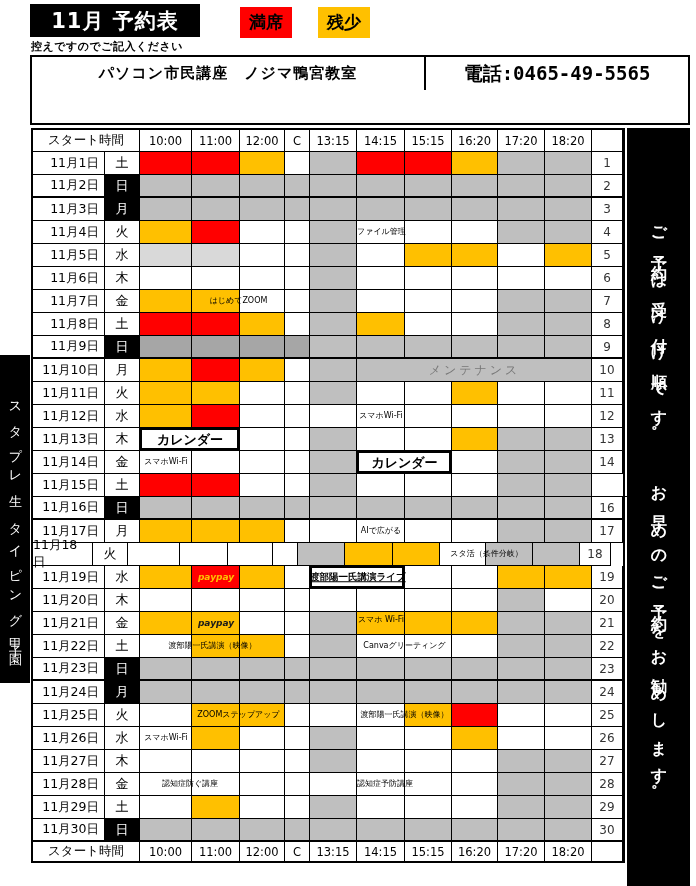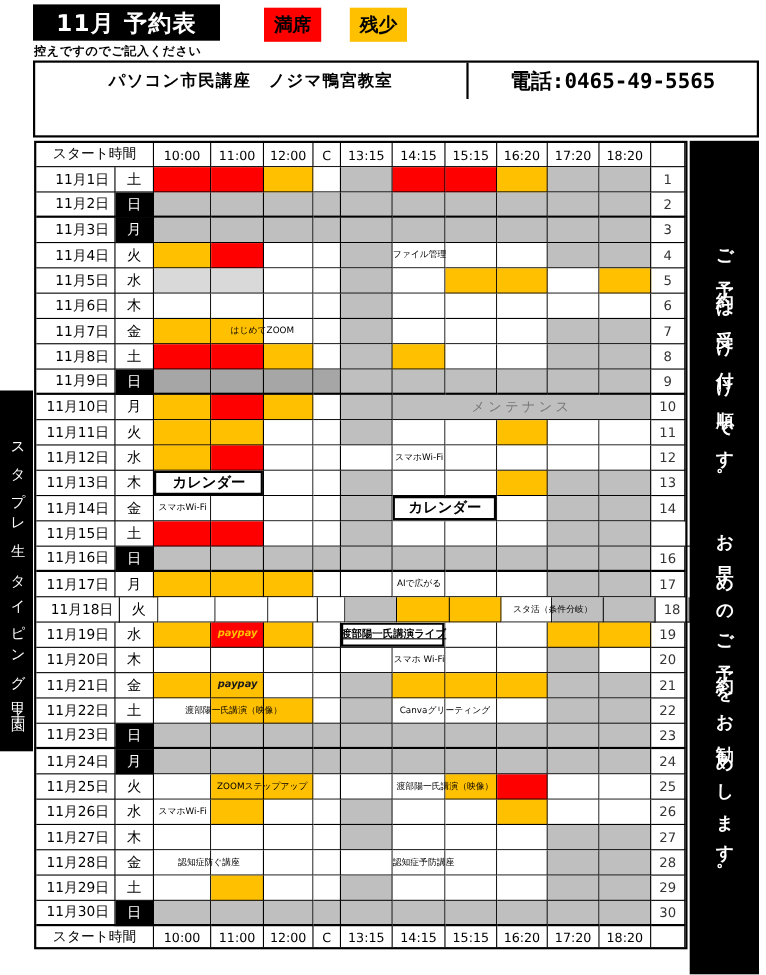--- a/index.html
+++ b/index.html
@@ -354,21 +354,21 @@
       <div class="gc " style="width: 48px; background: rgb(255, 255, 255);">
         <span class="lbl lbl-s" style="width: 48px;">AIで広がる</span>
       </div>
       <div class="gc " style="width: 47px; background: rgb(255, 255, 255);"></div>
       <div class="gc " style="width: 46px; background: rgb(255, 255, 255);"></div>
       <div class="gc " style="width: 47px; background: rgb(191, 191, 191);"></div>
       <div class="gc " style="width: 47px; background: rgb(191, 191, 191);"></div>
       <div class="gc num-c" style="width: 31px;">17</div>
     </div>
     <div class="grow">
-      <div class="gc date-c" style="width: 76px;">11月18日</div>
+      <div class="gc date-c" style="width: 60px;">11月18日</div>
       <div class="gc day-c" style="width: 35px;">火</div>
       <div class="gc " style="width: 52px; background: rgb(255, 255, 255);"></div>
       <div class="gc " style="width: 48px; background: rgb(255, 255, 255);"></div>
       <div class="gc " style="width: 45px; background: rgb(255, 255, 255);"></div>
       <div class="gc " style="width: 25px; background: rgb(255, 255, 255);"></div>
       <div class="gc " style="width: 47px; background: rgb(191, 191, 191);"></div>
       <div class="gc " style="width: 48px; background: rgb(255, 192, 0);"></div>
       <div class="gc " style="width: 47px; background: rgb(255, 192, 0);"></div>
       <div class="gc " style="width: 46px; background: rgb(255, 255, 255);">
         <span class="lbl lbl-s" style="width: 93px;">スタ活（条件分岐）</span>
@@ -397,21 +397,21 @@
     </div>
     <div class="grow">
       <div class="gc date-c" style="width: 72px;">11月20日</div>
       <div class="gc day-c" style="width: 35px;">木</div>
       <div class="gc " style="width: 52px; background: rgb(255, 255, 255);"></div>
       <div class="gc " style="width: 48px; background: rgb(255, 255, 255);"></div>
       <div class="gc " style="width: 45px; background: rgb(255, 255, 255);"></div>
       <div class="gc " style="width: 25px; background: rgb(255, 255, 255);"></div>
       <div class="gc " style="width: 47px; background: rgb(255, 255, 255);"></div>
       <div class="gc " style="width: 48px; background: rgb(255, 255, 255);">
-        <span class="lbl lbl-s" style="width: 48px;">スマホ Wi-Fi</span>
+        <span class="lbl lbl-s" style="width: 48px; margin-top: 20px;">スマホ Wi-Fi</span>
       </div>
       <div class="gc " style="width: 47px; background: rgb(255, 255, 255);"></div>
       <div class="gc " style="width: 46px; background: rgb(255, 255, 255);"></div>
       <div class="gc " style="width: 47px; background: rgb(191, 191, 191);"></div>
       <div class="gc " style="width: 47px; background: rgb(255, 255, 255);"></div>
       <div class="gc num-c" style="width: 31px;">20</div>
     </div>
     <div class="grow">
       <div class="gc date-c" style="width: 72px;">11月21日</div>
       <div class="gc day-c" style="width: 35px;">金</div>

